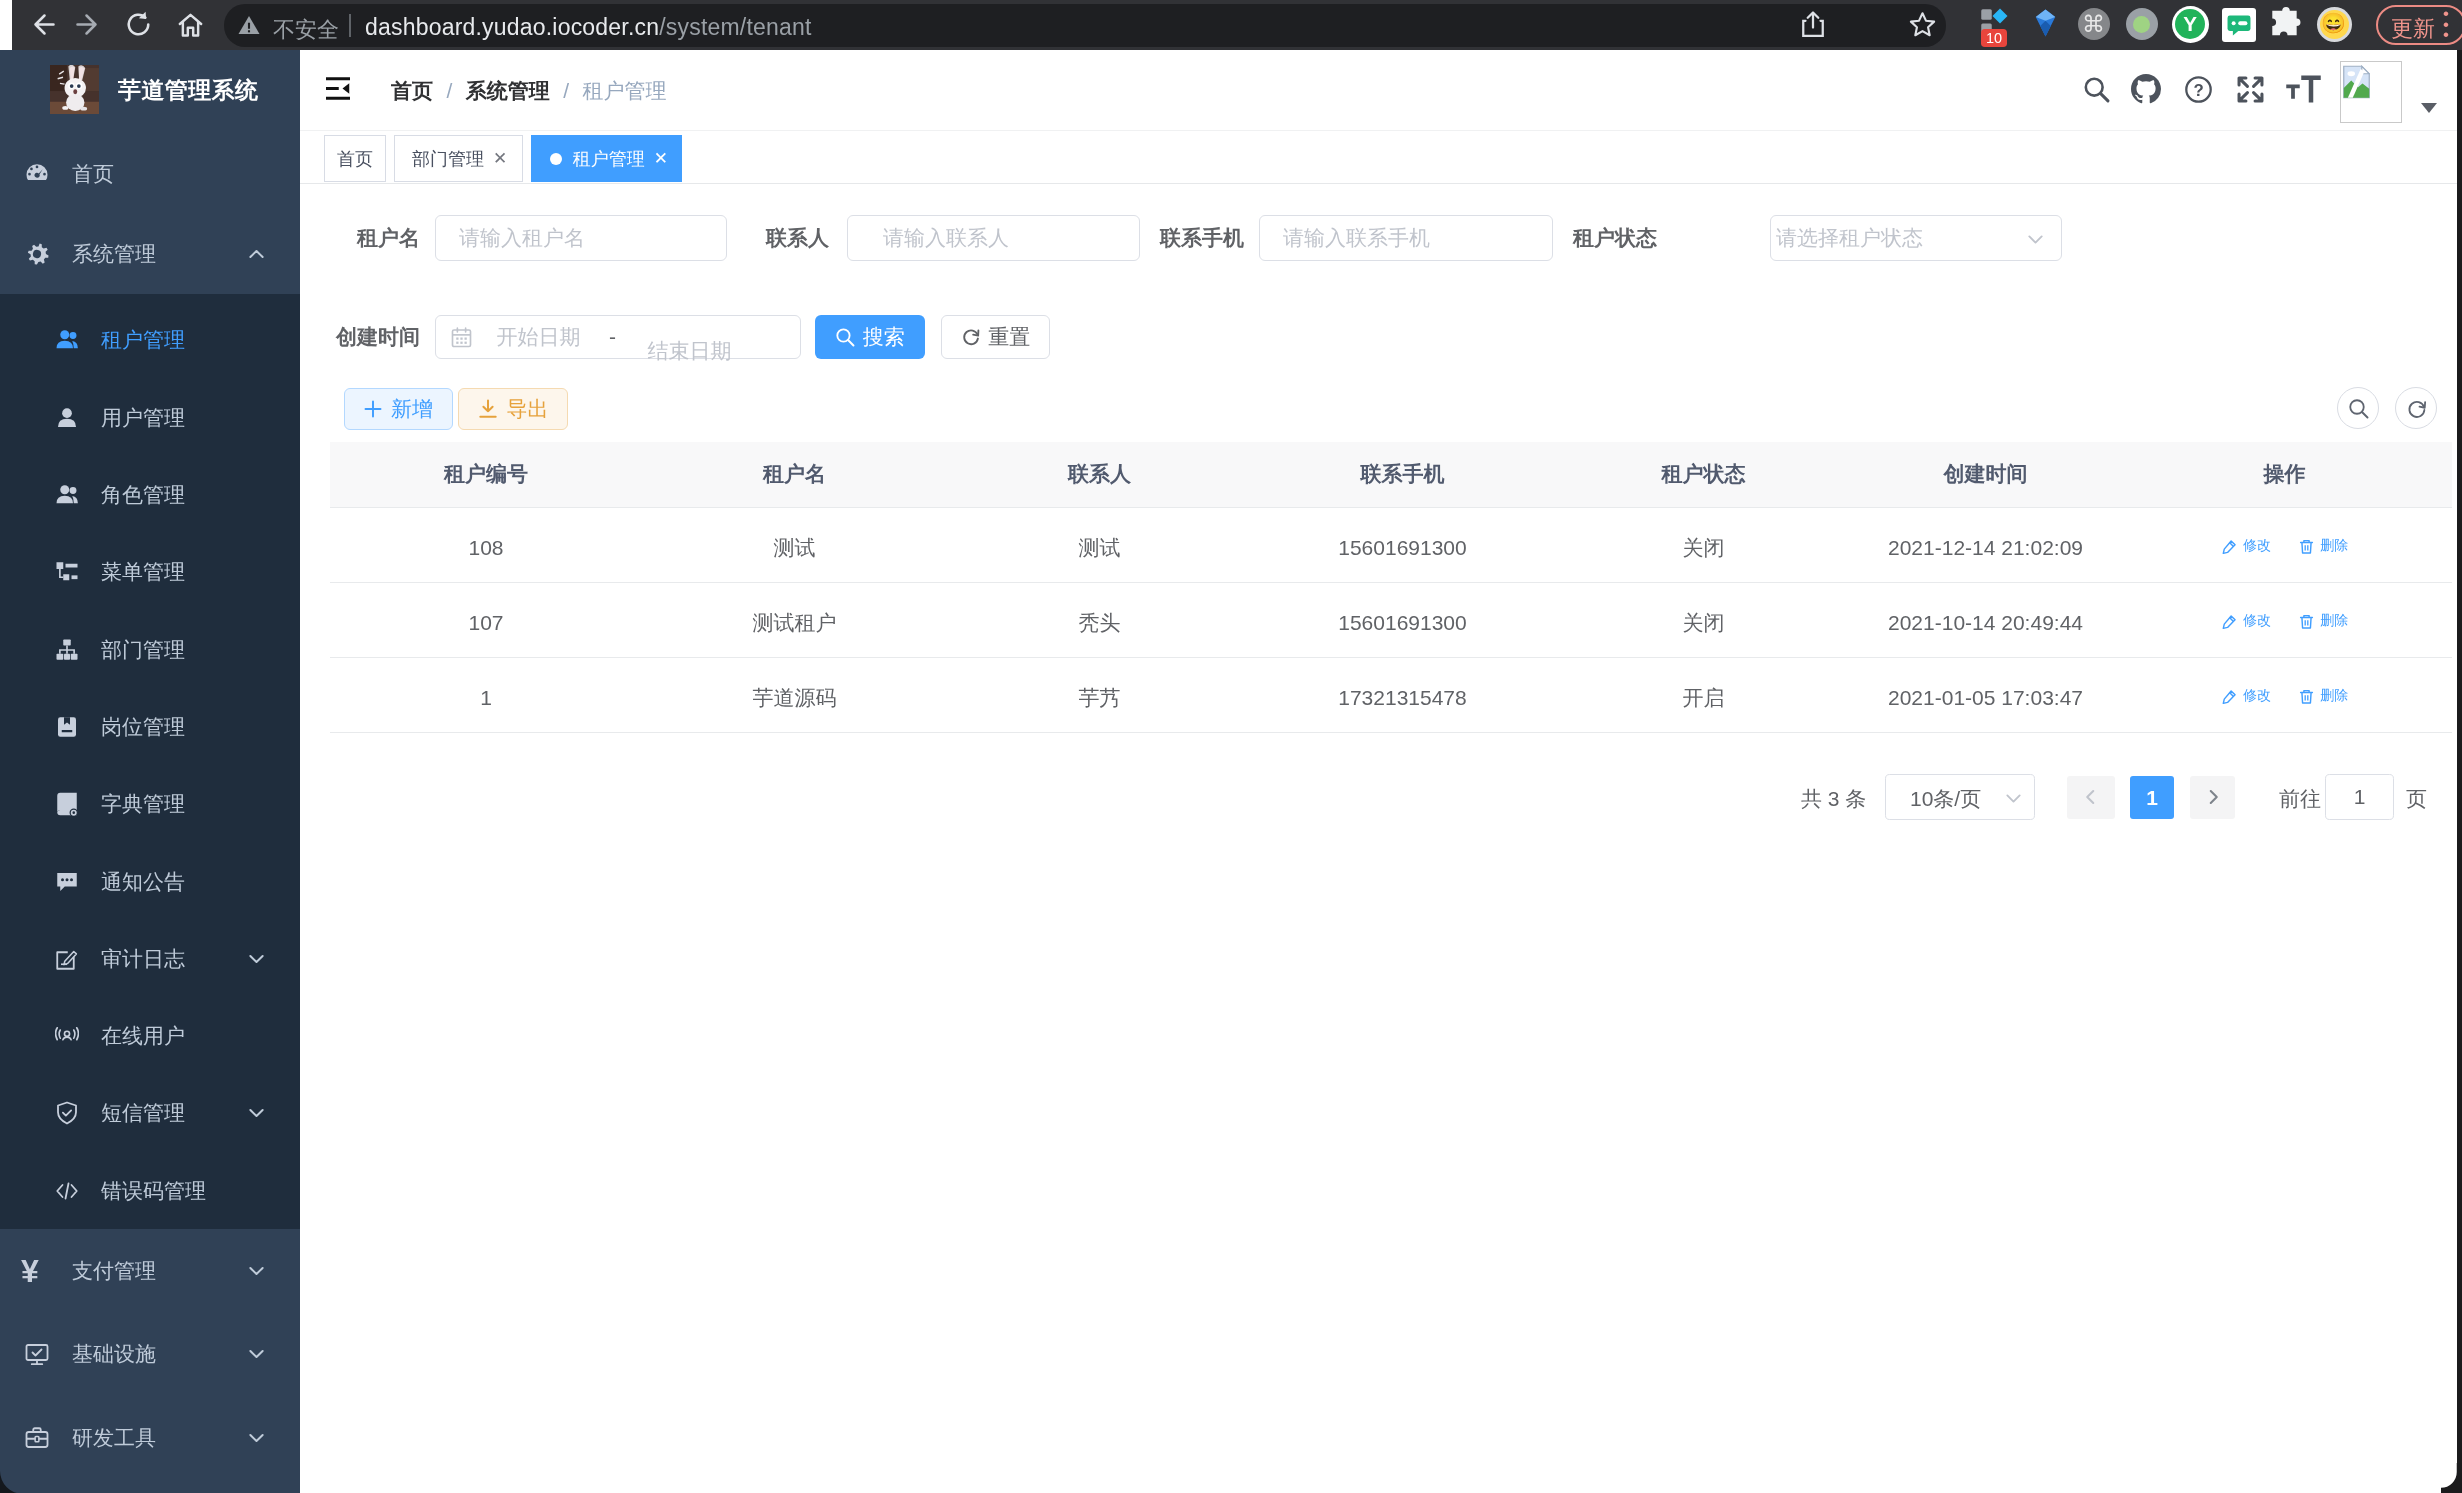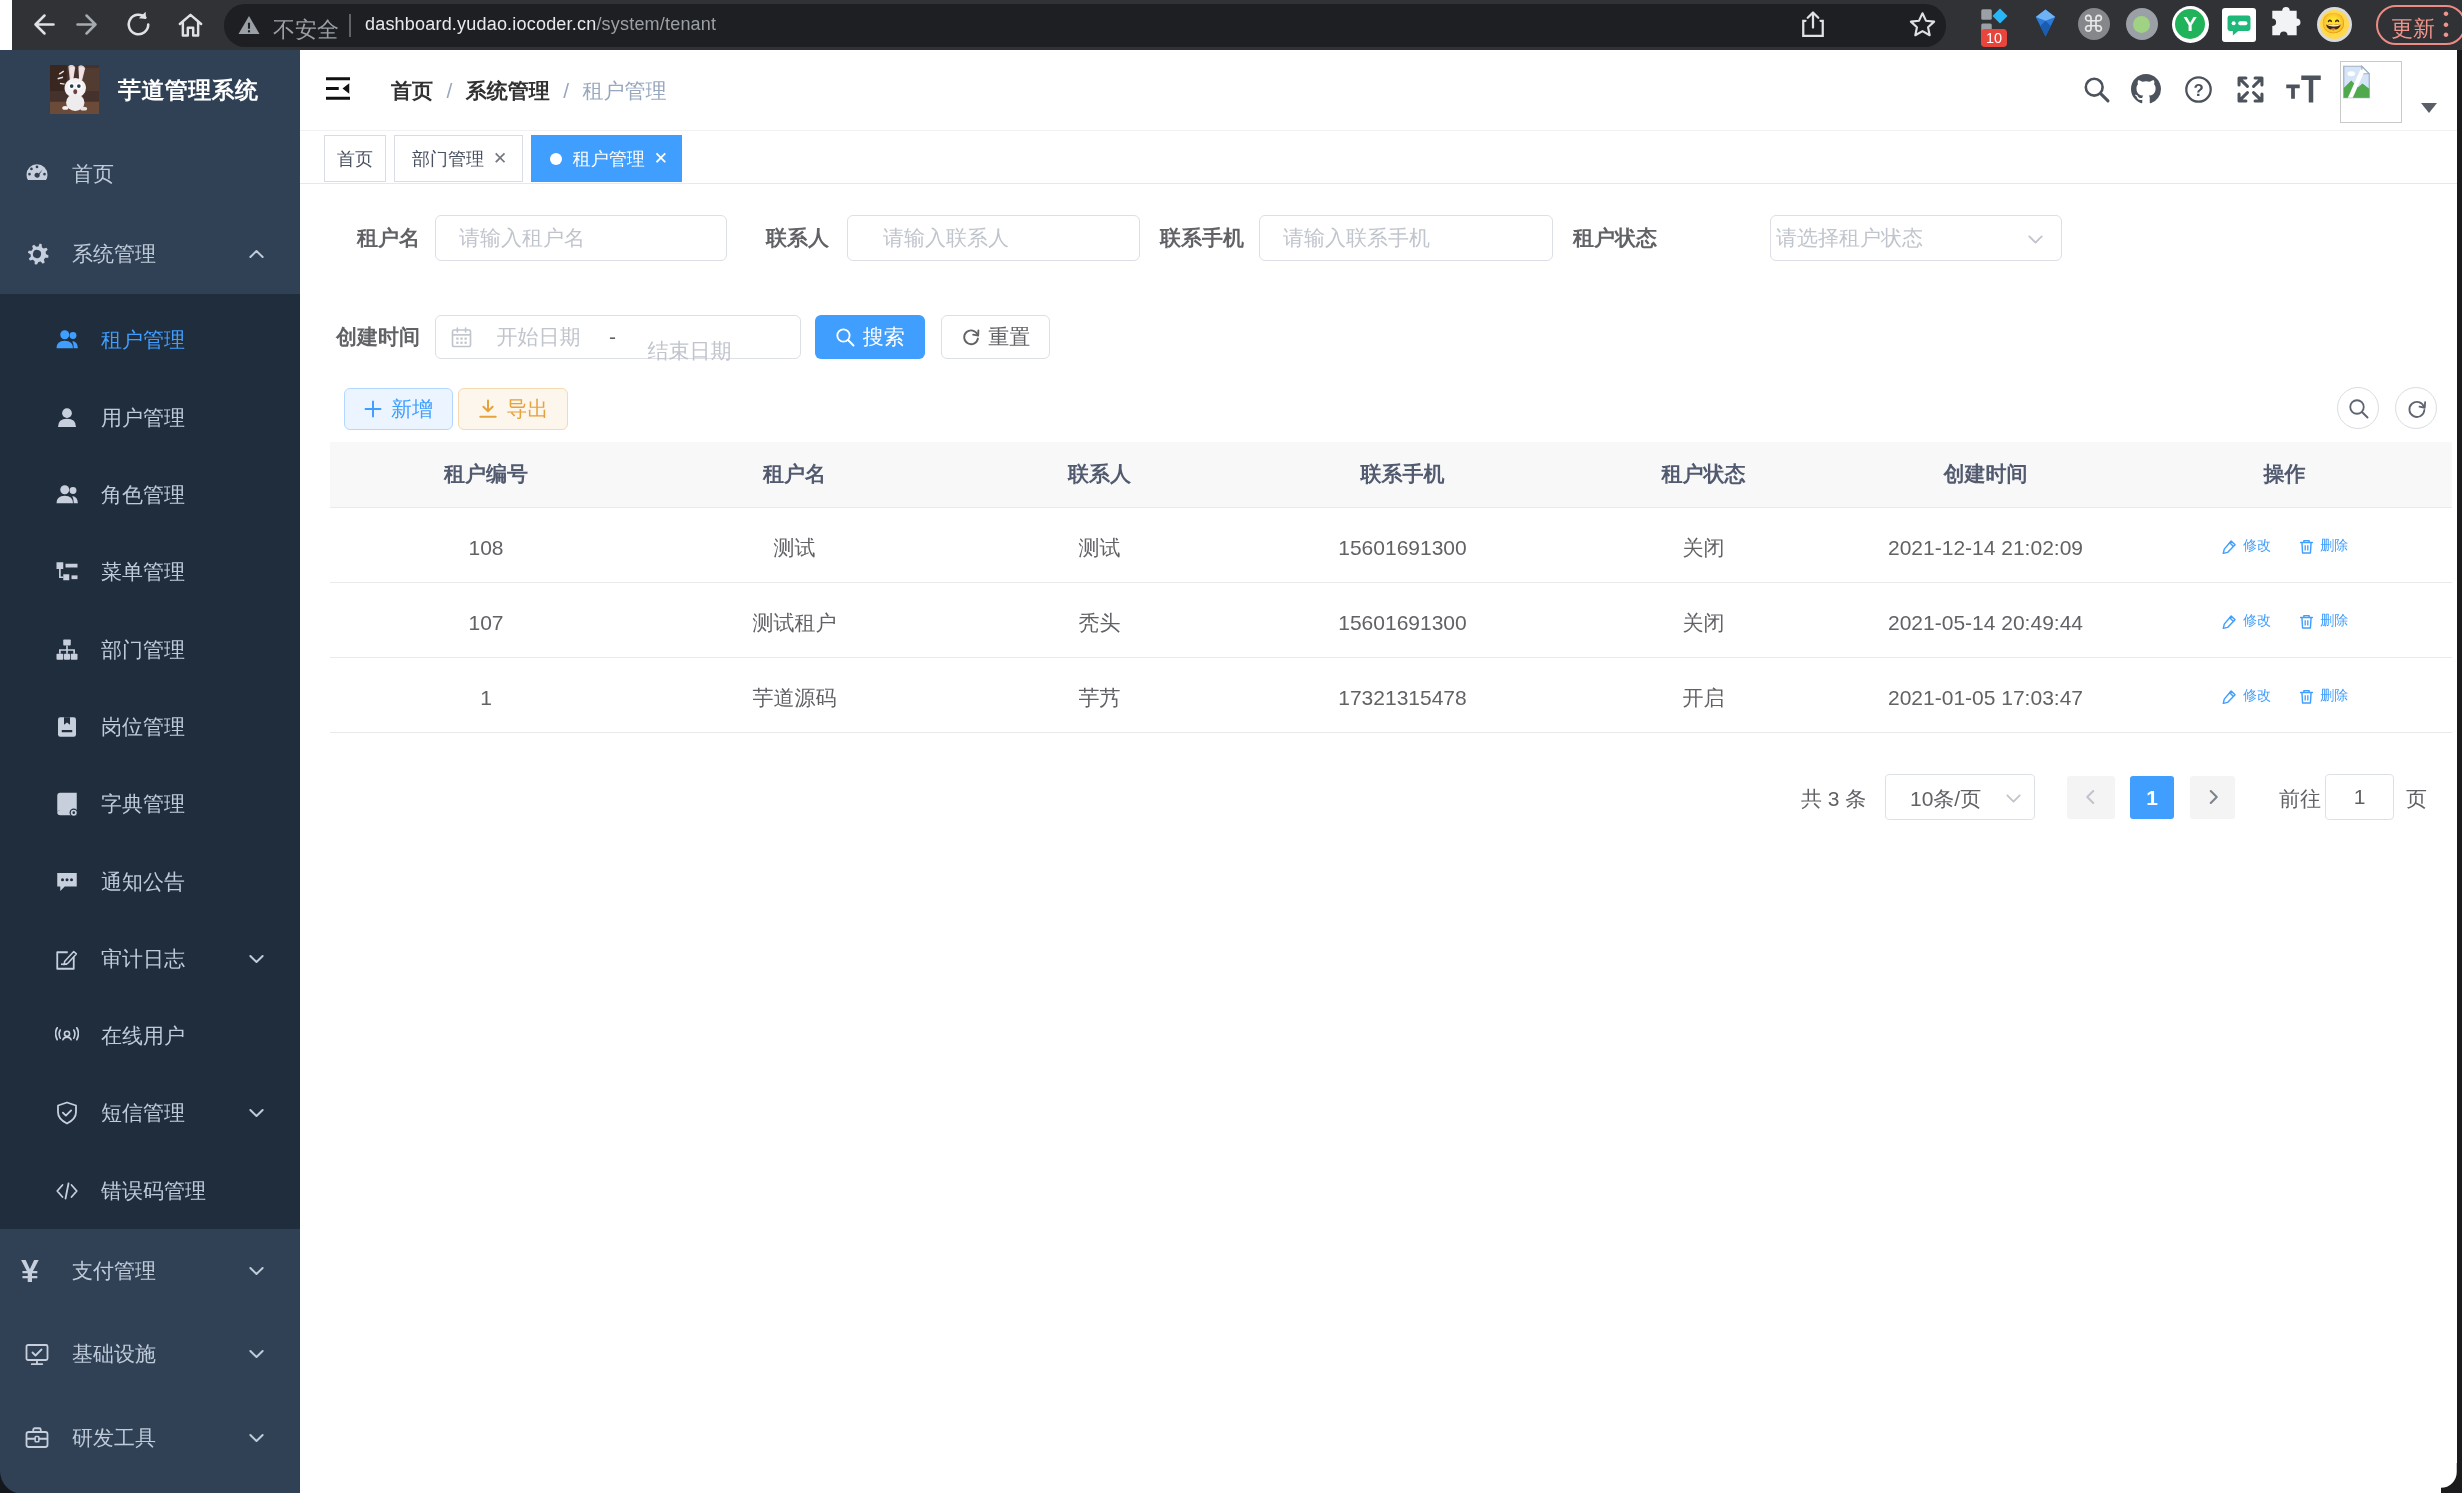--- a/index.html
+++ b/index.html
@@ -64,21 +64,21 @@
         <path d="M5 17 L19 5 L33 17 M9 14.5 V32 H15.5 V22 H22.5 V32 H29 V14.5" stroke="#dee1e6" stroke-width="3.2" fill="none" stroke-linejoin="round" stroke-linecap="round"></path>
       </svg>
 
     <svg class="abs" style="left:225px;top:13px" width="24" height="24" viewBox="0 0 32 32">
         <path d="M16 4 L30 28 H2 Z" fill="#9aa0a6"></path>
         <rect x="14.6" y="13" width="2.8" height="8" fill="#1e1f22"></rect>
         <rect x="14.6" y="23" width="2.8" height="2.8" fill="#1e1f22"></rect>
       </svg>
     <div class="abs" style="left:261px;top:14.5px;font-size:22px;color:#9aa0a6;">不安全</div>
     <div class="abs" style="left:337px;top:13.7px;width:1.5px;height:23px;background:#5f6368;"></div>
-    <div class="abs" style="left:353px;top:13.7px;font-size:18px;color:#e8eaed;letter-spacing:0.2px;">dashboard.yudao.iocoder.cn<span style="color:#9aa0a6;">/system/tenant</span></div>
+    <div class="abs" style="left:353px;top:13.7px;font-size:23px;color:#e8eaed;letter-spacing:0.2px;">dashboard.yudao.iocoder.cn<span style="color:#9aa0a6;">/system/tenant</span></div>
 
     <svg class="abs" style="left:1788px;top:11.4px" width="26" height="27" viewBox="0 0 34 36">
         <path d="M17 2 V22 M17 2 L10 9 M17 2 L24 9" stroke="#dee1e6" stroke-width="3" fill="none" stroke-linecap="round" stroke-linejoin="round"></path>
         <path d="M7 13 H4 V33 H30 V13 H27" stroke="#dee1e6" stroke-width="3" fill="none" stroke-linecap="round"></path>
       </svg>
     <svg class="abs" style="left:1897px;top:11.4px" width="27" height="27" viewBox="0 0 36 36">
         <path d="M18 3 L22.6 12.9 L33.5 14.2 L25.4 21.6 L27.6 32.3 L18 26.9 L8.4 32.3 L10.6 21.6 L2.5 14.2 L13.4 12.9 Z" stroke="#dee1e6" stroke-width="2.8" fill="none" stroke-linejoin="round"></path>
       </svg>
 
     <svg class="abs" style="left:1967px;top:6.9px" width="30" height="30" viewBox="0 0 40 40">
@@ -455,21 +455,21 @@
                 <path d="M11 11 v8 M15 11 v8" stroke="#409eff" stroke-width="2"></path>
               </svg>删除</span>
     </td>
         </tr>
     <tr>
           <td>107</td>
           <td>测试租户</td>
           <td>秃头</td>
           <td>15601691300</td>
           <td>关闭</td>
-          <td>2021-05-14 20:49:44</td>
+          <td>2021-10-14 20:49:44</td>
           <td>
       <span class="oplink"><svg width="17" height="17" viewBox="0 0 26 26">
                 <path d="M15.5 4.5 L21.5 10.5 L10 22 L3.5 23.5 L5 17 Z" stroke="#409eff" stroke-width="2.2" fill="none" stroke-linejoin="round"></path>
                 <path d="M13 7 L19 13" stroke="#409eff" stroke-width="2.2"></path>
               </svg>修改</span>
       <span class="oplink" style="margin-left:21px;"><svg width="17" height="17" viewBox="0 0 26 26">
                 <path d="M4 7 H22 M9 7 V4 h8 v3 M6 7 L7 23 H19 L20 7" stroke="#409eff" stroke-width="2.2" fill="none" stroke-linejoin="round" stroke-linecap="round"></path>
                 <path d="M11 11 v8 M15 11 v8" stroke="#409eff" stroke-width="2"></path>
               </svg>删除</span>
     </td>

